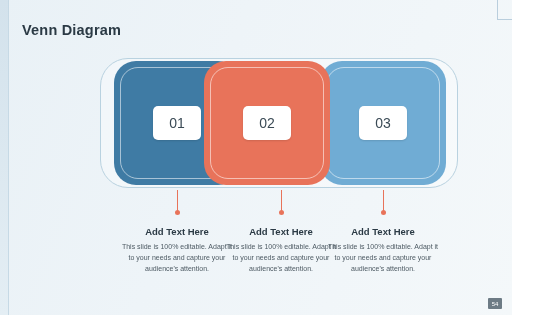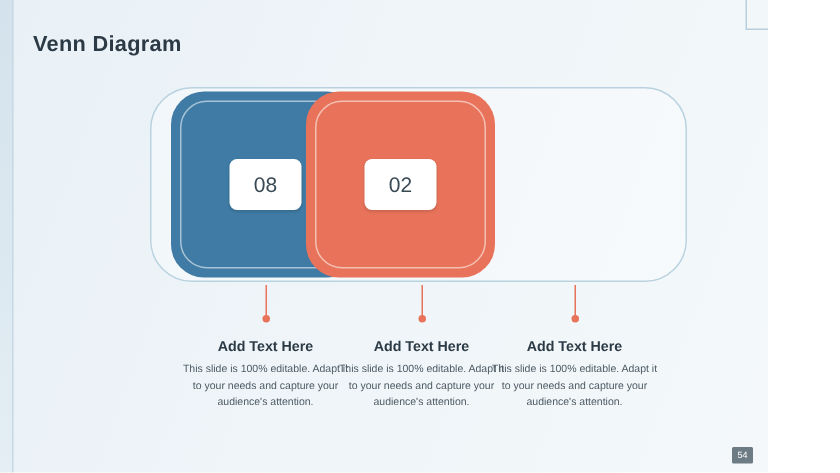--- a/index.html
+++ b/index.html
@@ -165,23 +165,27 @@
   <div class="corner-v"></div>
   <div class="corner-h"></div>
 
   <div class="title">Venn Diagram</div>
 
   <div class="venn-wrap">
     <div class="venn-outline"></div>
 
     <div class="block b1">
       <div class="block-inner"></div>
-      <div class="num-box">08</div>
+      <div class="num-box">01</div>
     </div>
 
+    <div class="block b3">
+      <div class="block-inner"></div>
+      <div class="num-box">03</div>
+    </div>
 
     <div class="block b2">
       <div class="block-inner"></div>
       <div class="num-box">02</div>
     </div>
   </div>
 
   <div class="connector" style="left:177px; top:190px; height:22px;"></div>
   <div class="conn-dot" style="left:175px; top:210px;"></div>
 

